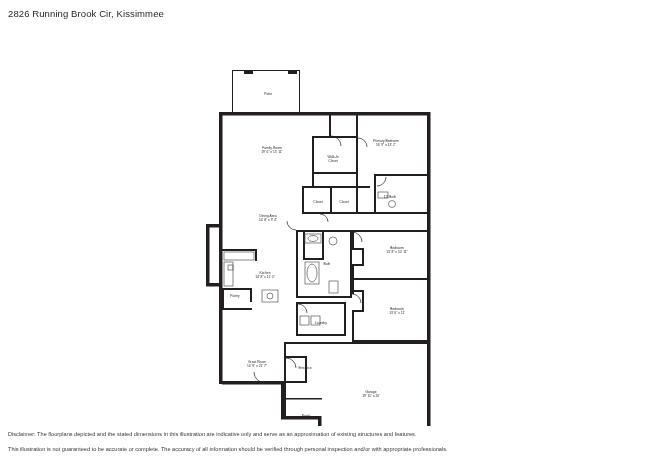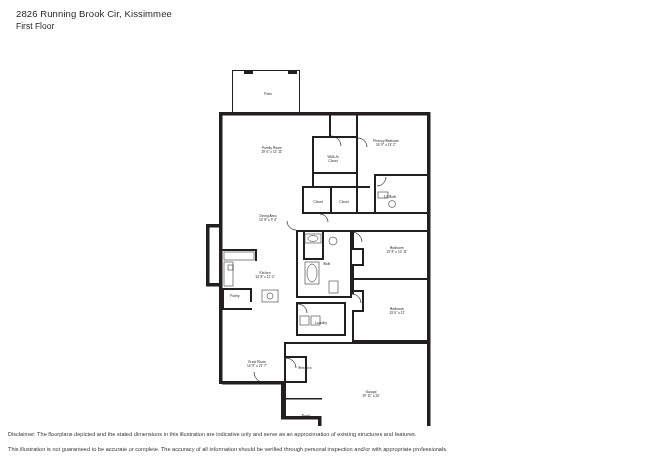--- a/index.html
+++ b/index.html
@@ -10,21 +10,21 @@
     width: 650px;
     height: 460px;
     background: #ffffff;
     font-family: "Liberation Sans", sans-serif;
     color: #231f20;
     position: relative;
     overflow: hidden;
   }
   .header {
     position: absolute;
-    left: 16px;
+    left: 8px;
     top: 8px;
   }
   .header .addr {
     font-size: 9.5px;
     line-height: 12px;
     letter-spacing: .1px;
   }
   .header .floor {
     font-size: 8.5px;
     line-height: 12px;
@@ -59,21 +59,20 @@
     pointer-events: none;
   }
   .lbl .nm { display: block; }
   .lbl .dim { display: block; }
 </style>
 </head>
 <body>
 
 <div class="header">
   <div class="addr">2826 Running Brook Cir, Kissimmee</div>
-  <div class="floor">First Floor</div>
 </div>
 
 <div id="plan">
   <svg viewBox="0 0 650 400" width="650" height="400">
     <g fill="#231f20">
 
       <rect x="232" y="44" width="1" height="42"></rect>
       <rect x="232" y="44" width="68" height="1"></rect>
       <rect x="299" y="44" width="1" height="42"></rect>
 

